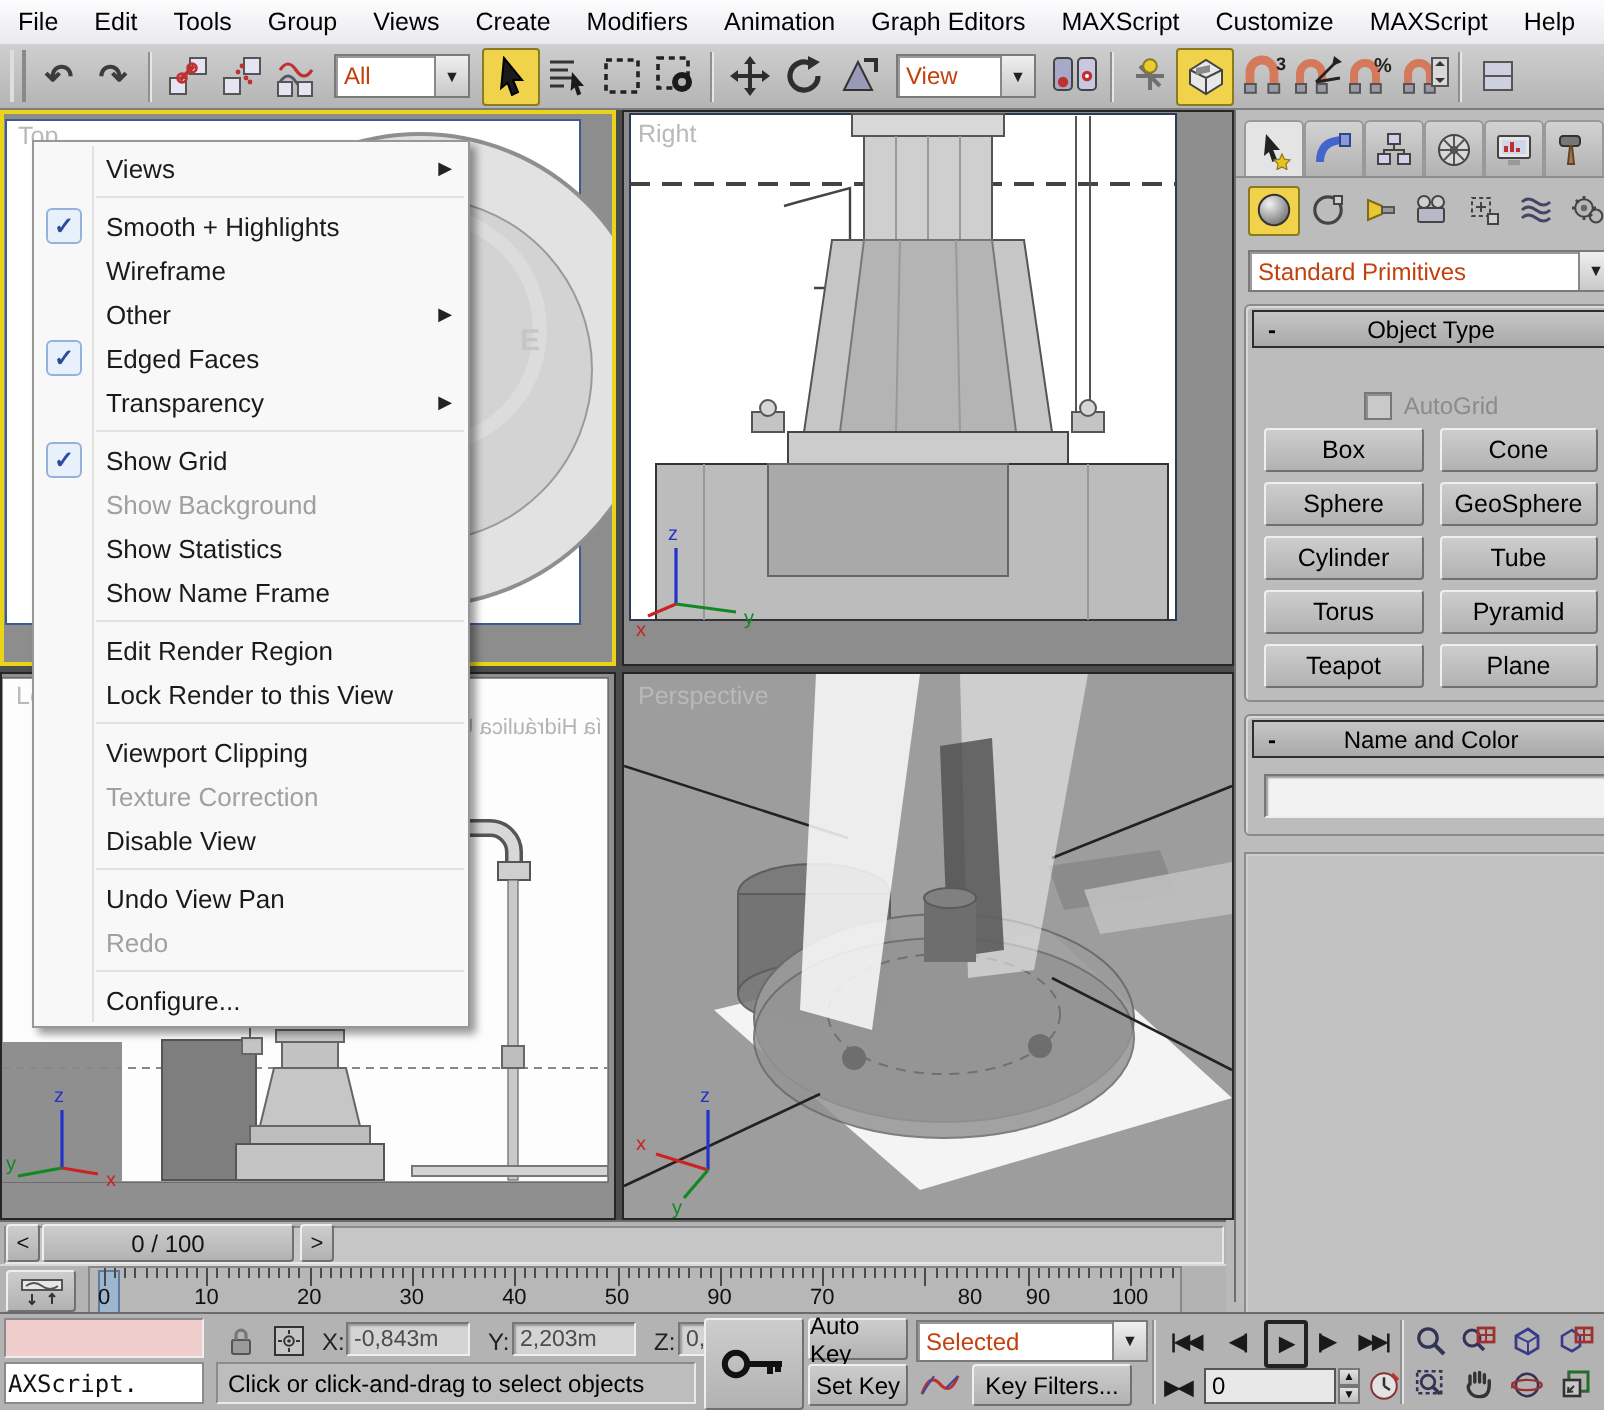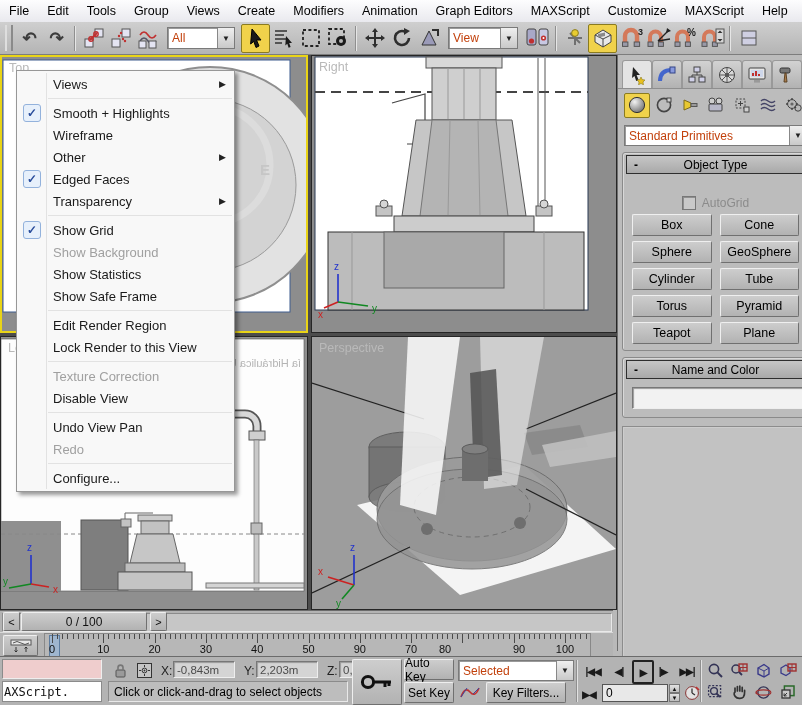--- a/index.html
+++ b/index.html
@@ -465,32 +465,36 @@
       <div class="citem dis">
         <span class="gut"></span>
         <span class="clab">Show Background</span>
       </div>
       <div class="citem">
         <span class="gut"></span>
         <span class="clab">Show Statistics</span>
       </div>
       <div class="citem">
         <span class="gut"></span>
-        <span class="clab">Show Safe Frame</span>
+        <span class="clab">Show Name Frame</span>
       </div>
       <div class="csep"></div>
       <div class="citem">
         <span class="gut"></span>
         <span class="clab">Edit Render Region</span>
       </div>
       <div class="citem">
         <span class="gut"></span>
         <span class="clab">Lock Render to this View</span>
       </div>
       <div class="csep"></div>
+      <div class="citem">
+        <span class="gut"></span>
+        <span class="clab">Viewport Clipping</span>
+      </div>
       <div class="citem dis">
         <span class="gut"></span>
         <span class="clab">Texture Correction</span>
       </div>
       <div class="citem">
         <span class="gut"></span>
         <span class="clab">Disable View</span>
       </div>
       <div class="csep"></div>
       <div class="citem">
@@ -778,21 +782,21 @@
         <div class="ticknum" style="left: 160.9px;">30</div>
         <div class="tick major" style="left: 212.2px;"></div>
         <div class="ticknum" style="left: 212.2px;">40</div>
         <div class="tick major" style="left: 263.5px;"></div>
         <div class="ticknum" style="left: 263.5px;">50</div>
         <div class="tick major" style="left: 314.8px;"></div>
         <div class="ticknum" style="left: 314.8px;">90</div>
         <div class="tick major" style="left: 366.1px;"></div>
         <div class="ticknum" style="left: 366.1px;">70</div>
         <div class="tick major" style="left: 417.4px;"></div>
-        <div class="ticknum" style="left: 400px;">80</div>
+        <div class="ticknum" style="left: 440px;">80</div>
         <div class="tick major" style="left: 468.7px;"></div>
         <div class="ticknum" style="left: 474px;">90</div>
         <div class="tick major" style="left: 520px;"></div>
         <div class="ticknum" style="left: 520px;">100</div>
       </div>
   </div>
 
   <div class="statusbar">
     <div class="pinkbox"></div>
     <div class="listener">

